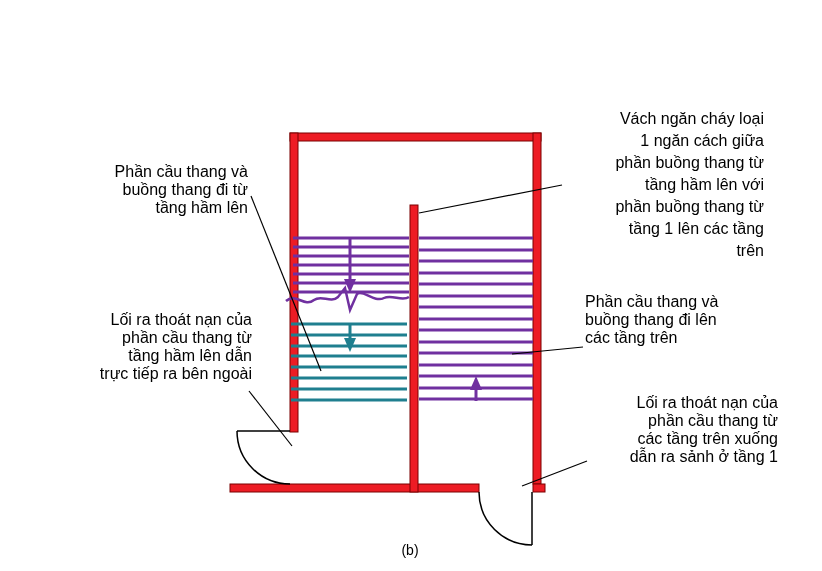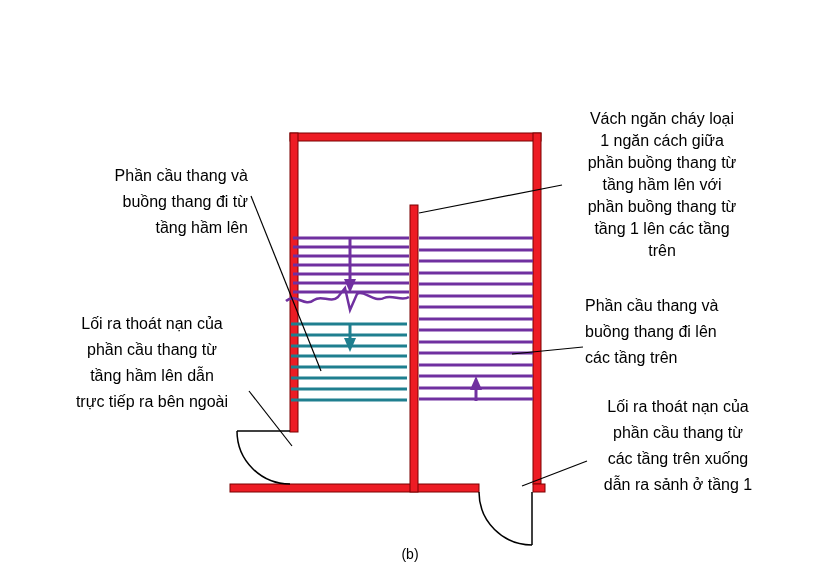--- a/index.html
+++ b/index.html
@@ -9,25 +9,25 @@
     height: 571px;
     background: #ffffff;
     font-family: "Liberation Sans", sans-serif;
     overflow: hidden;
   }
   .stage svg { position: absolute; left: 0; top: 0; }
 
   .label {
     position: absolute;
     font-size: 16px;
-    line-height: 26px;
+    line-height: 18px;
     color: #000000;
     white-space: pre-line;
   }
-  .label.center { text-align: center; }
+  .label.center { text-align: right; }
   .label.right  { text-align: right; }
   .label.left   { text-align: left; }
 
   .label-basement-stair { left: 55px;  top: 163px; width: 193px; }
   .label-basement-exit  { left: 52px;  top: 311px; width: 200px; }
   .label-fire-partition { left: 560px; top: 108px; width: 204px; line-height: 22px; height: 149px; overflow: hidden; }
   .label-upper-stair    { left: 585px; top: 293px; width: 180px; }
   .label-upper-exit     { left: 578px; top: 394px; width: 200px; }
   .figure-caption       { left: 380px; top: 541px; width: 60px; font-size: 14px; text-align: center; }
 

